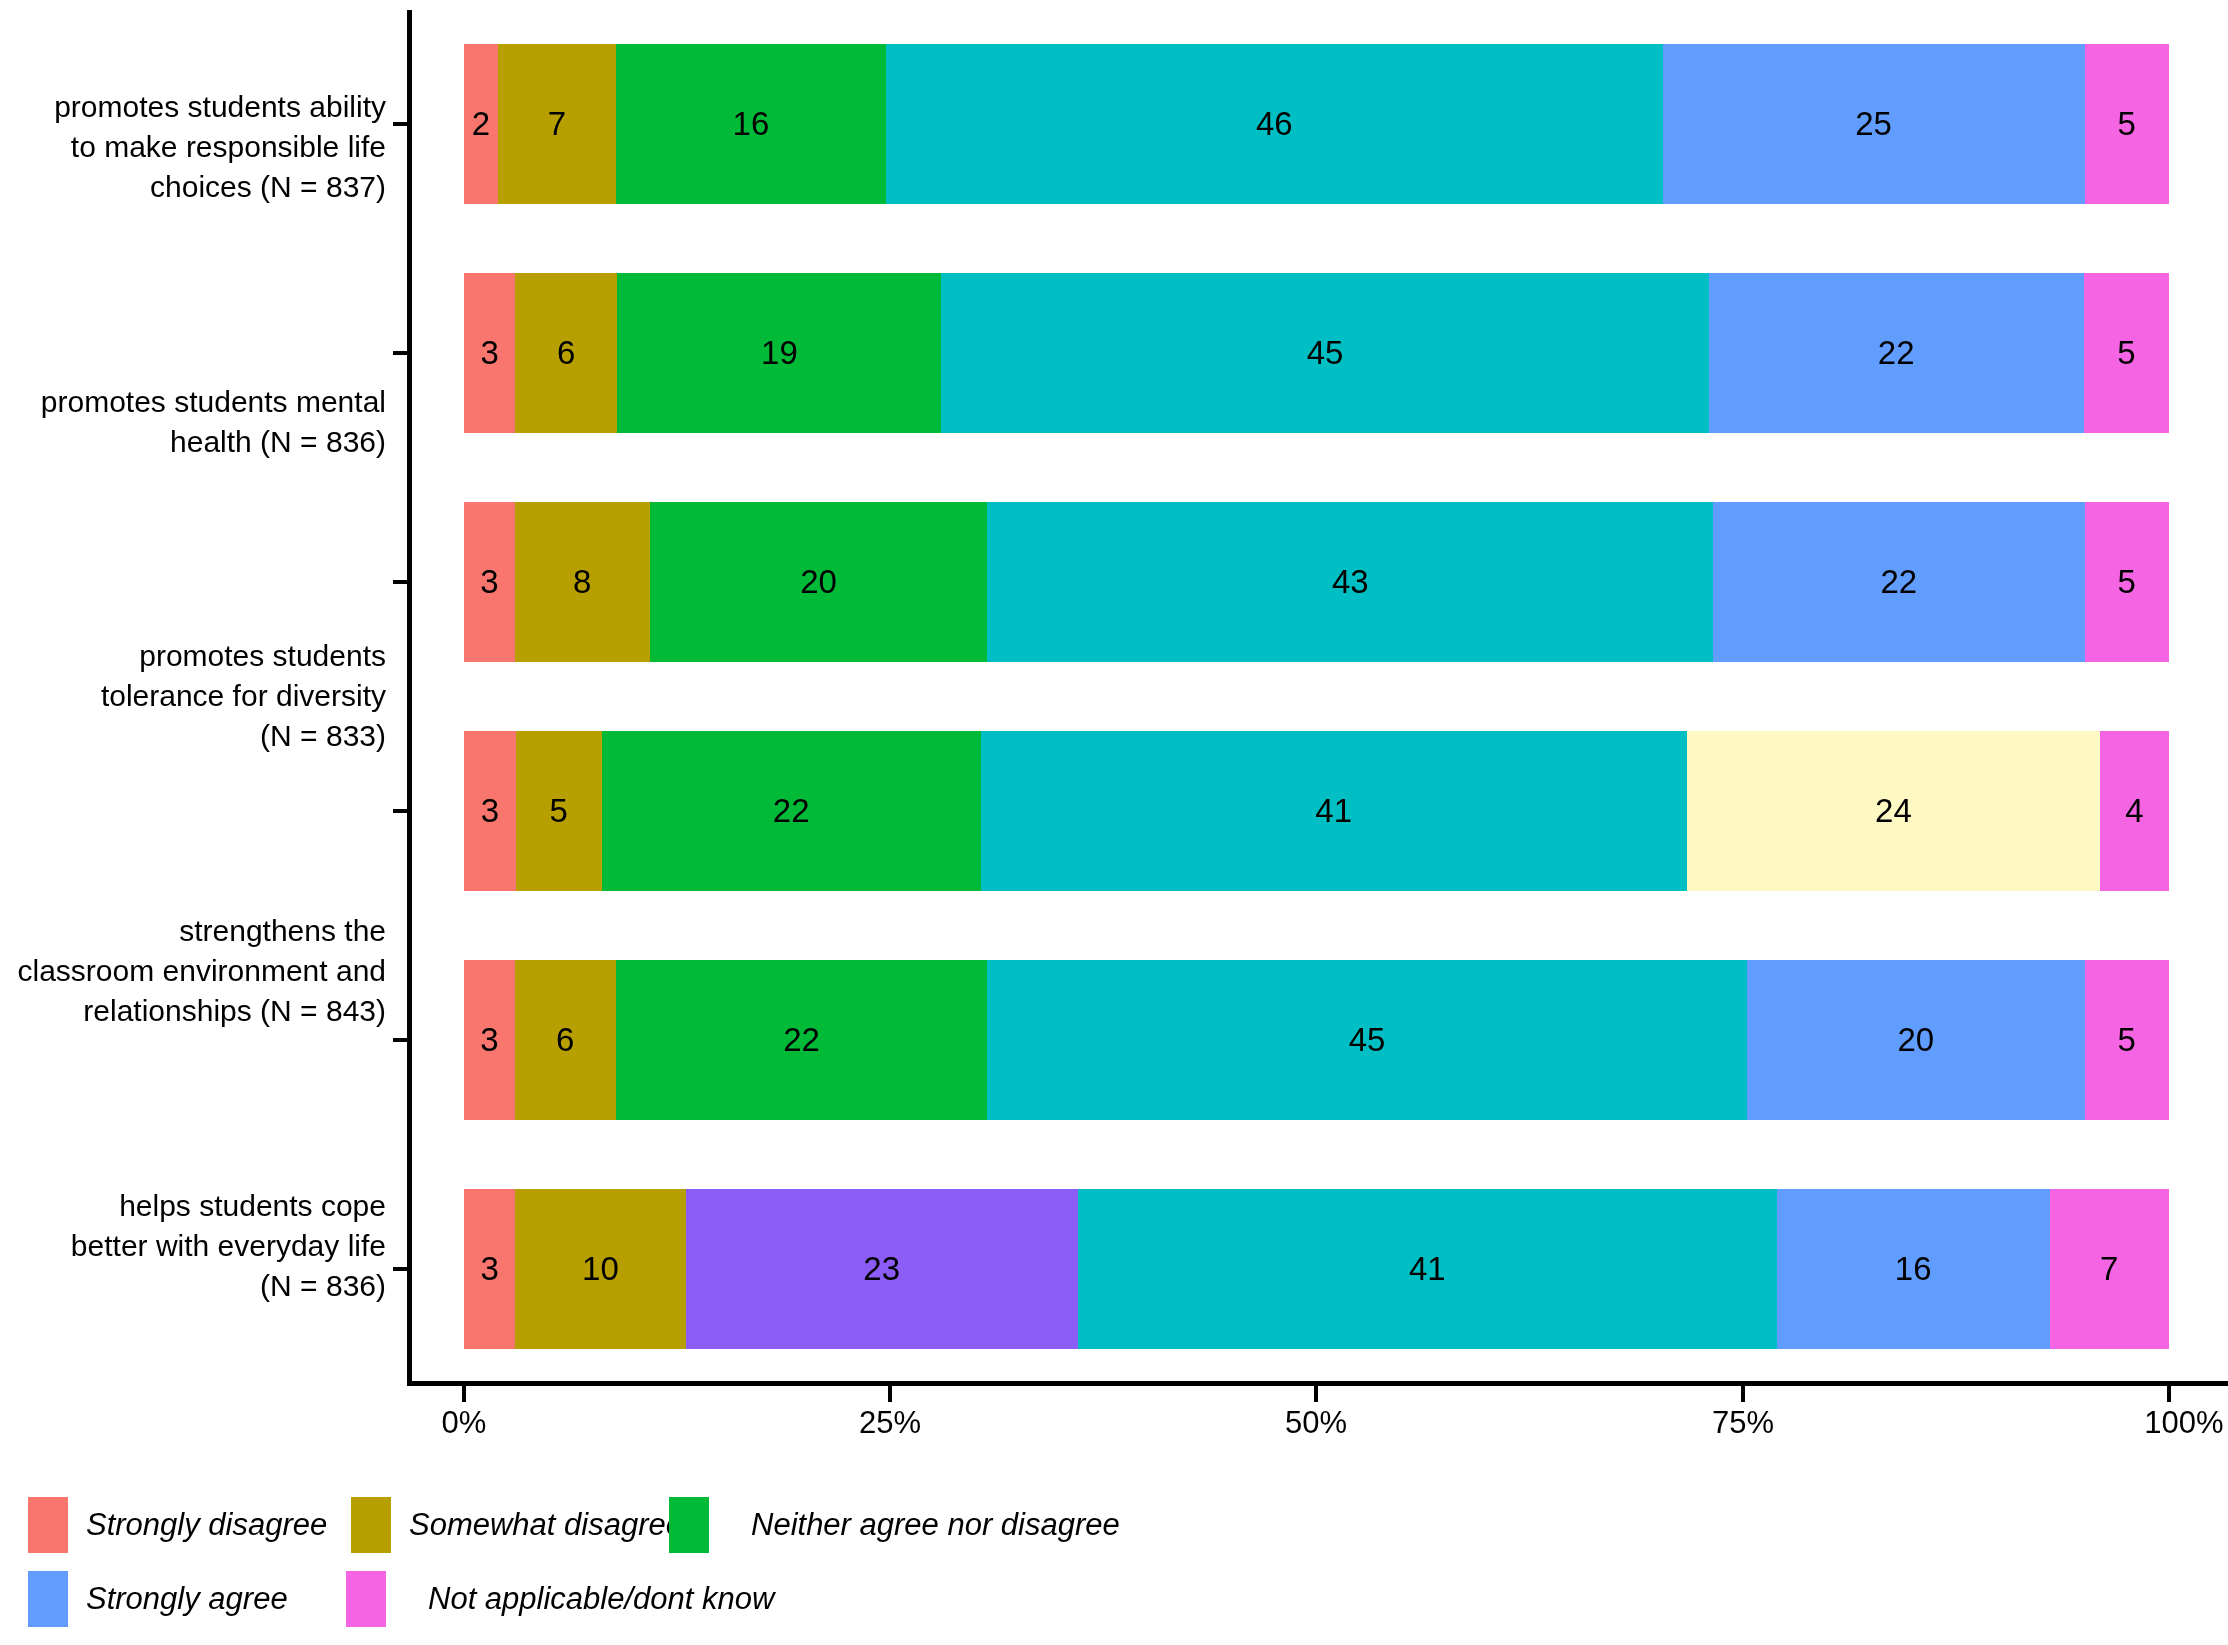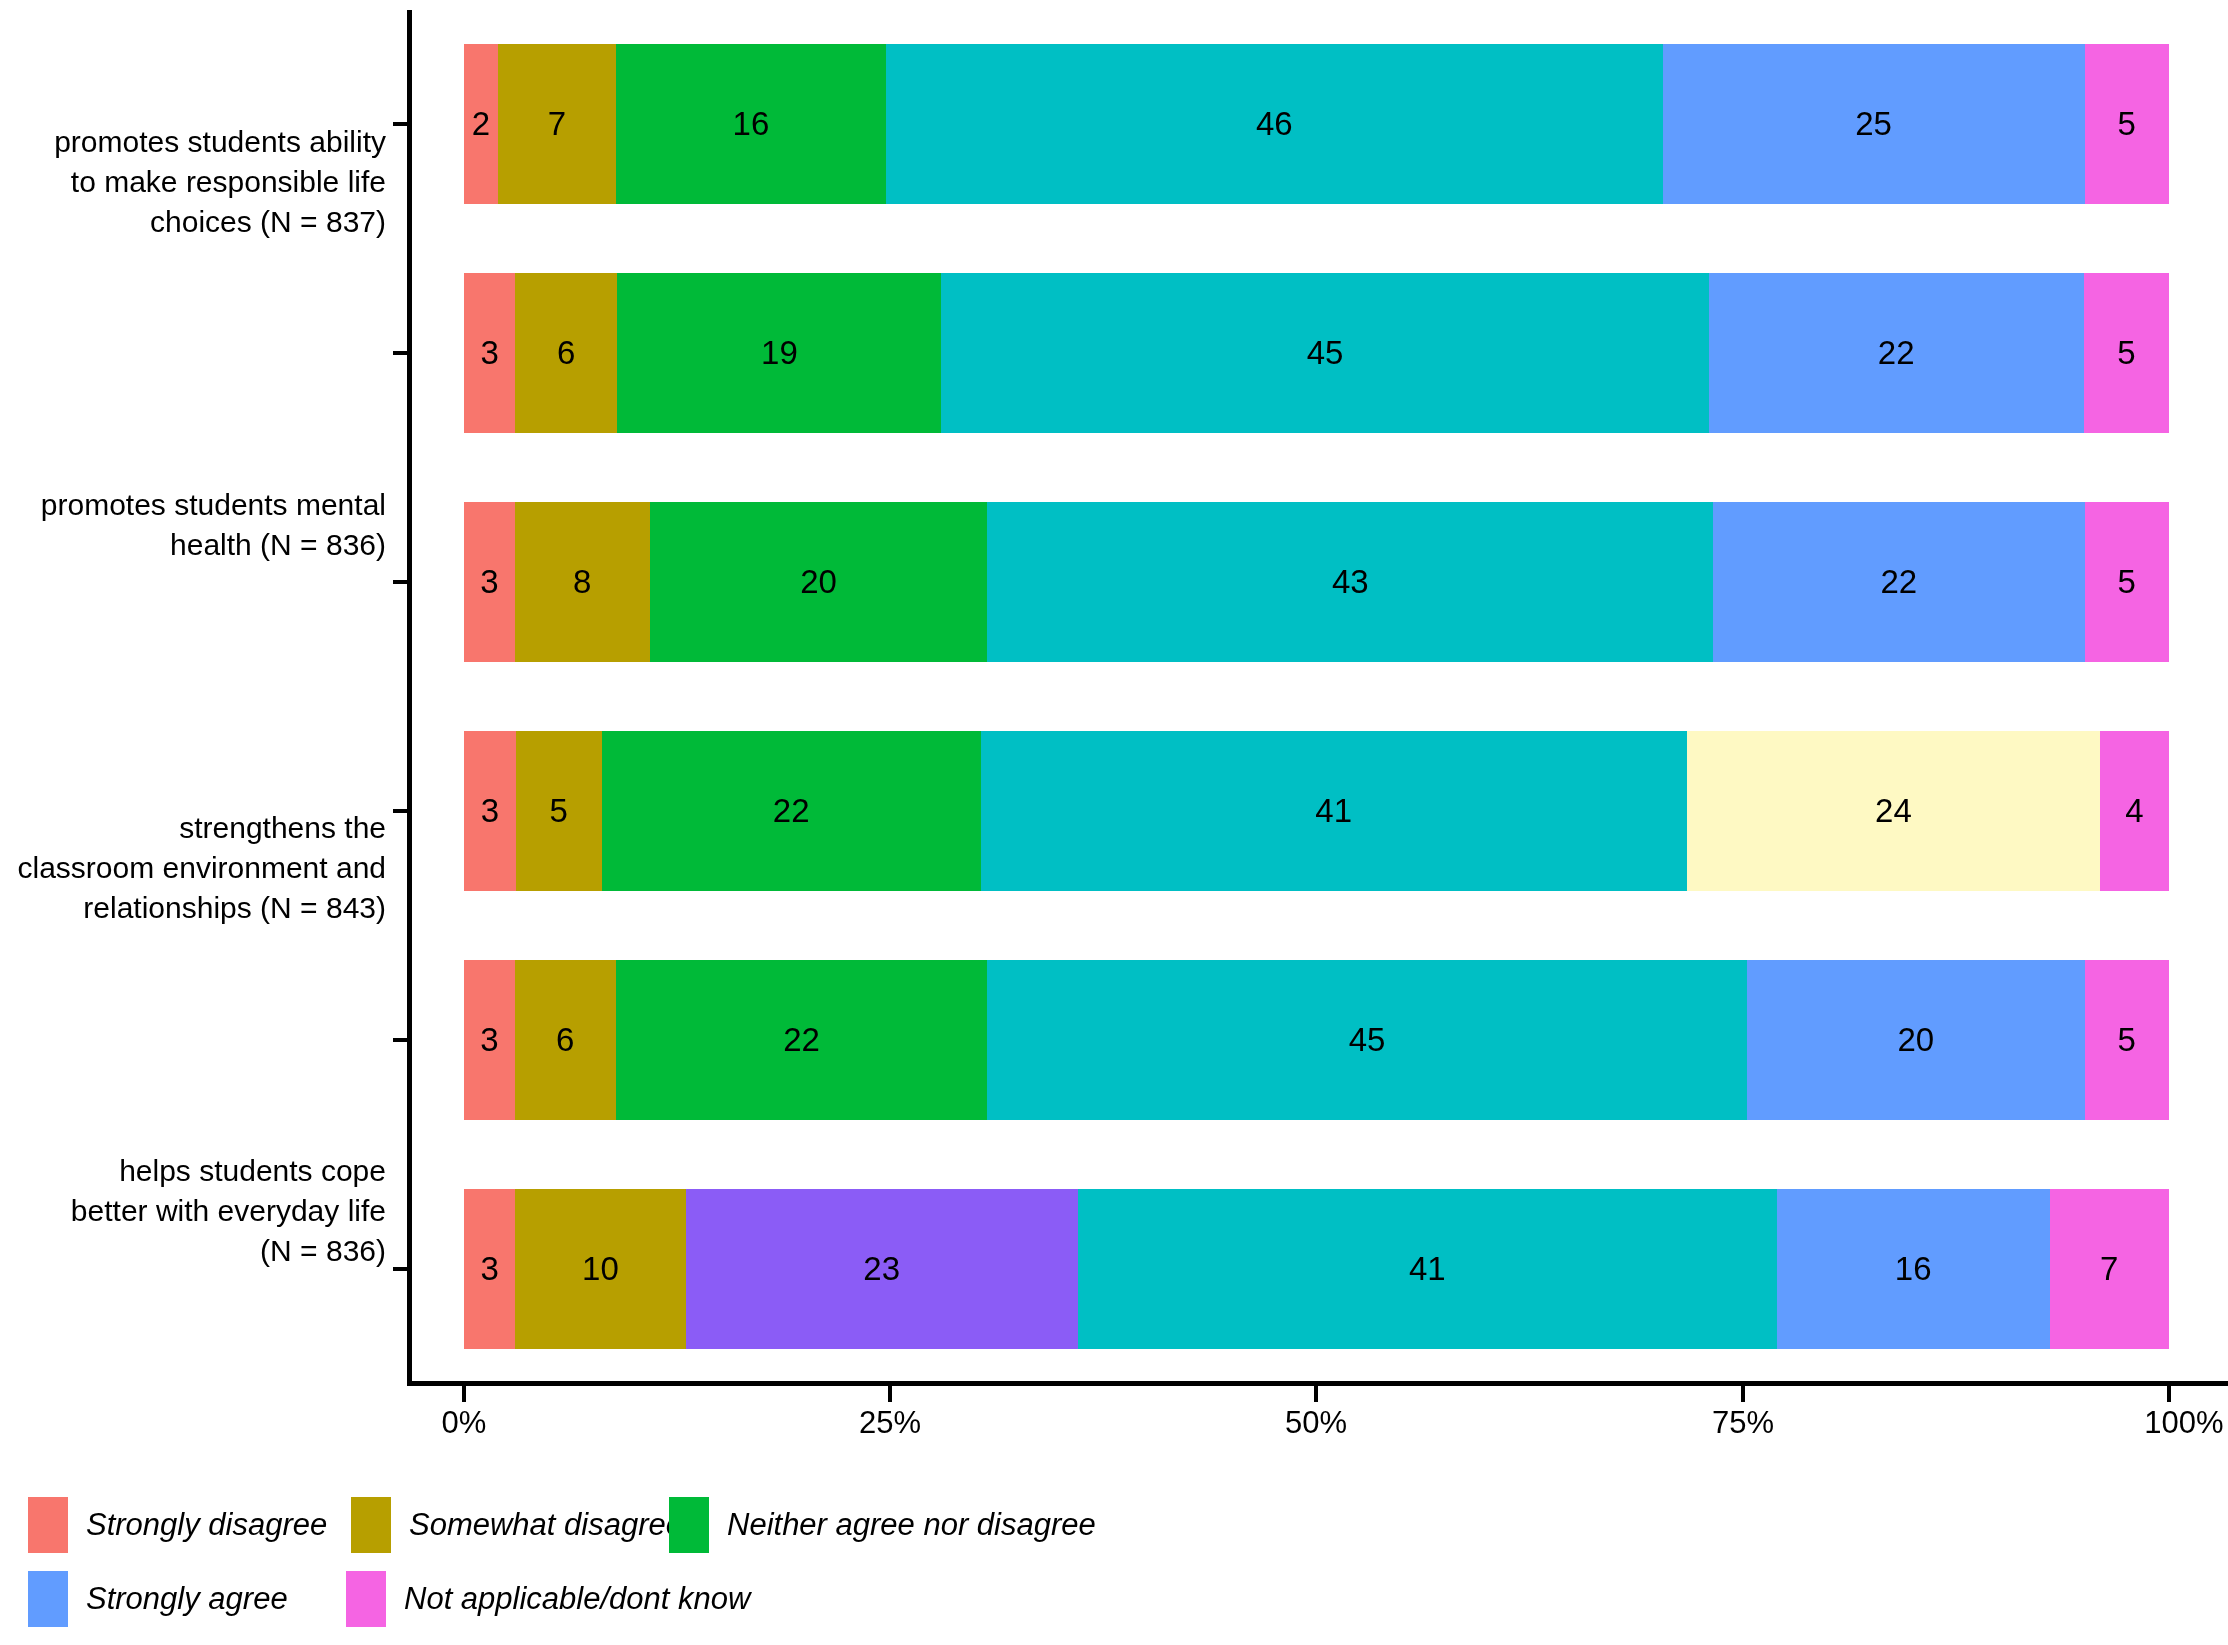--- a/index.html
+++ b/index.html
@@ -144,21 +144,21 @@
     align-items: center;
     height: 74px;
   }
   .legend-item {
     display: flex;
     align-items: center;
     height: 74px;
   }
   .legend-item.col1 { width: 323px; }
   .legend-item.col2 { width: 318px; }
-  .legend-item.col3 { width: 458px; }
+  .legend-item.col3 { width: 458px; gap: 24px; }
   .legend-swatch {
     width: 40px;
     height: 56px;
     margin-right: 18px;
     flex: none;
   }
   .legend-label {
     font-size: 31px;
     line-height: 36px;
     white-space: nowrap;
@@ -174,20 +174,25 @@
 
     <div id="y-axis-labels">
         <div class="ylab-cell">
           <div class="ylab-text">promotes students ability
 to make responsible life
 choices (N = 837)</div>
         </div>
         <div class="ylab-cell">
           <div class="ylab-text">promotes students mental
 health (N = 836)</div>
+        </div>
+        <div class="ylab-cell">
+          <div class="ylab-text">promotes students
+tolerance for diversity
+(N = 833)</div>
         </div>
         <div class="ylab-cell">
           <div class="ylab-text">strengthens the
 classroom environment and
 relationships (N = 843)</div>
         </div>
         <div class="ylab-cell">
           <div class="ylab-text">helps students cope
 better with everyday life
 (N = 836)</div>

